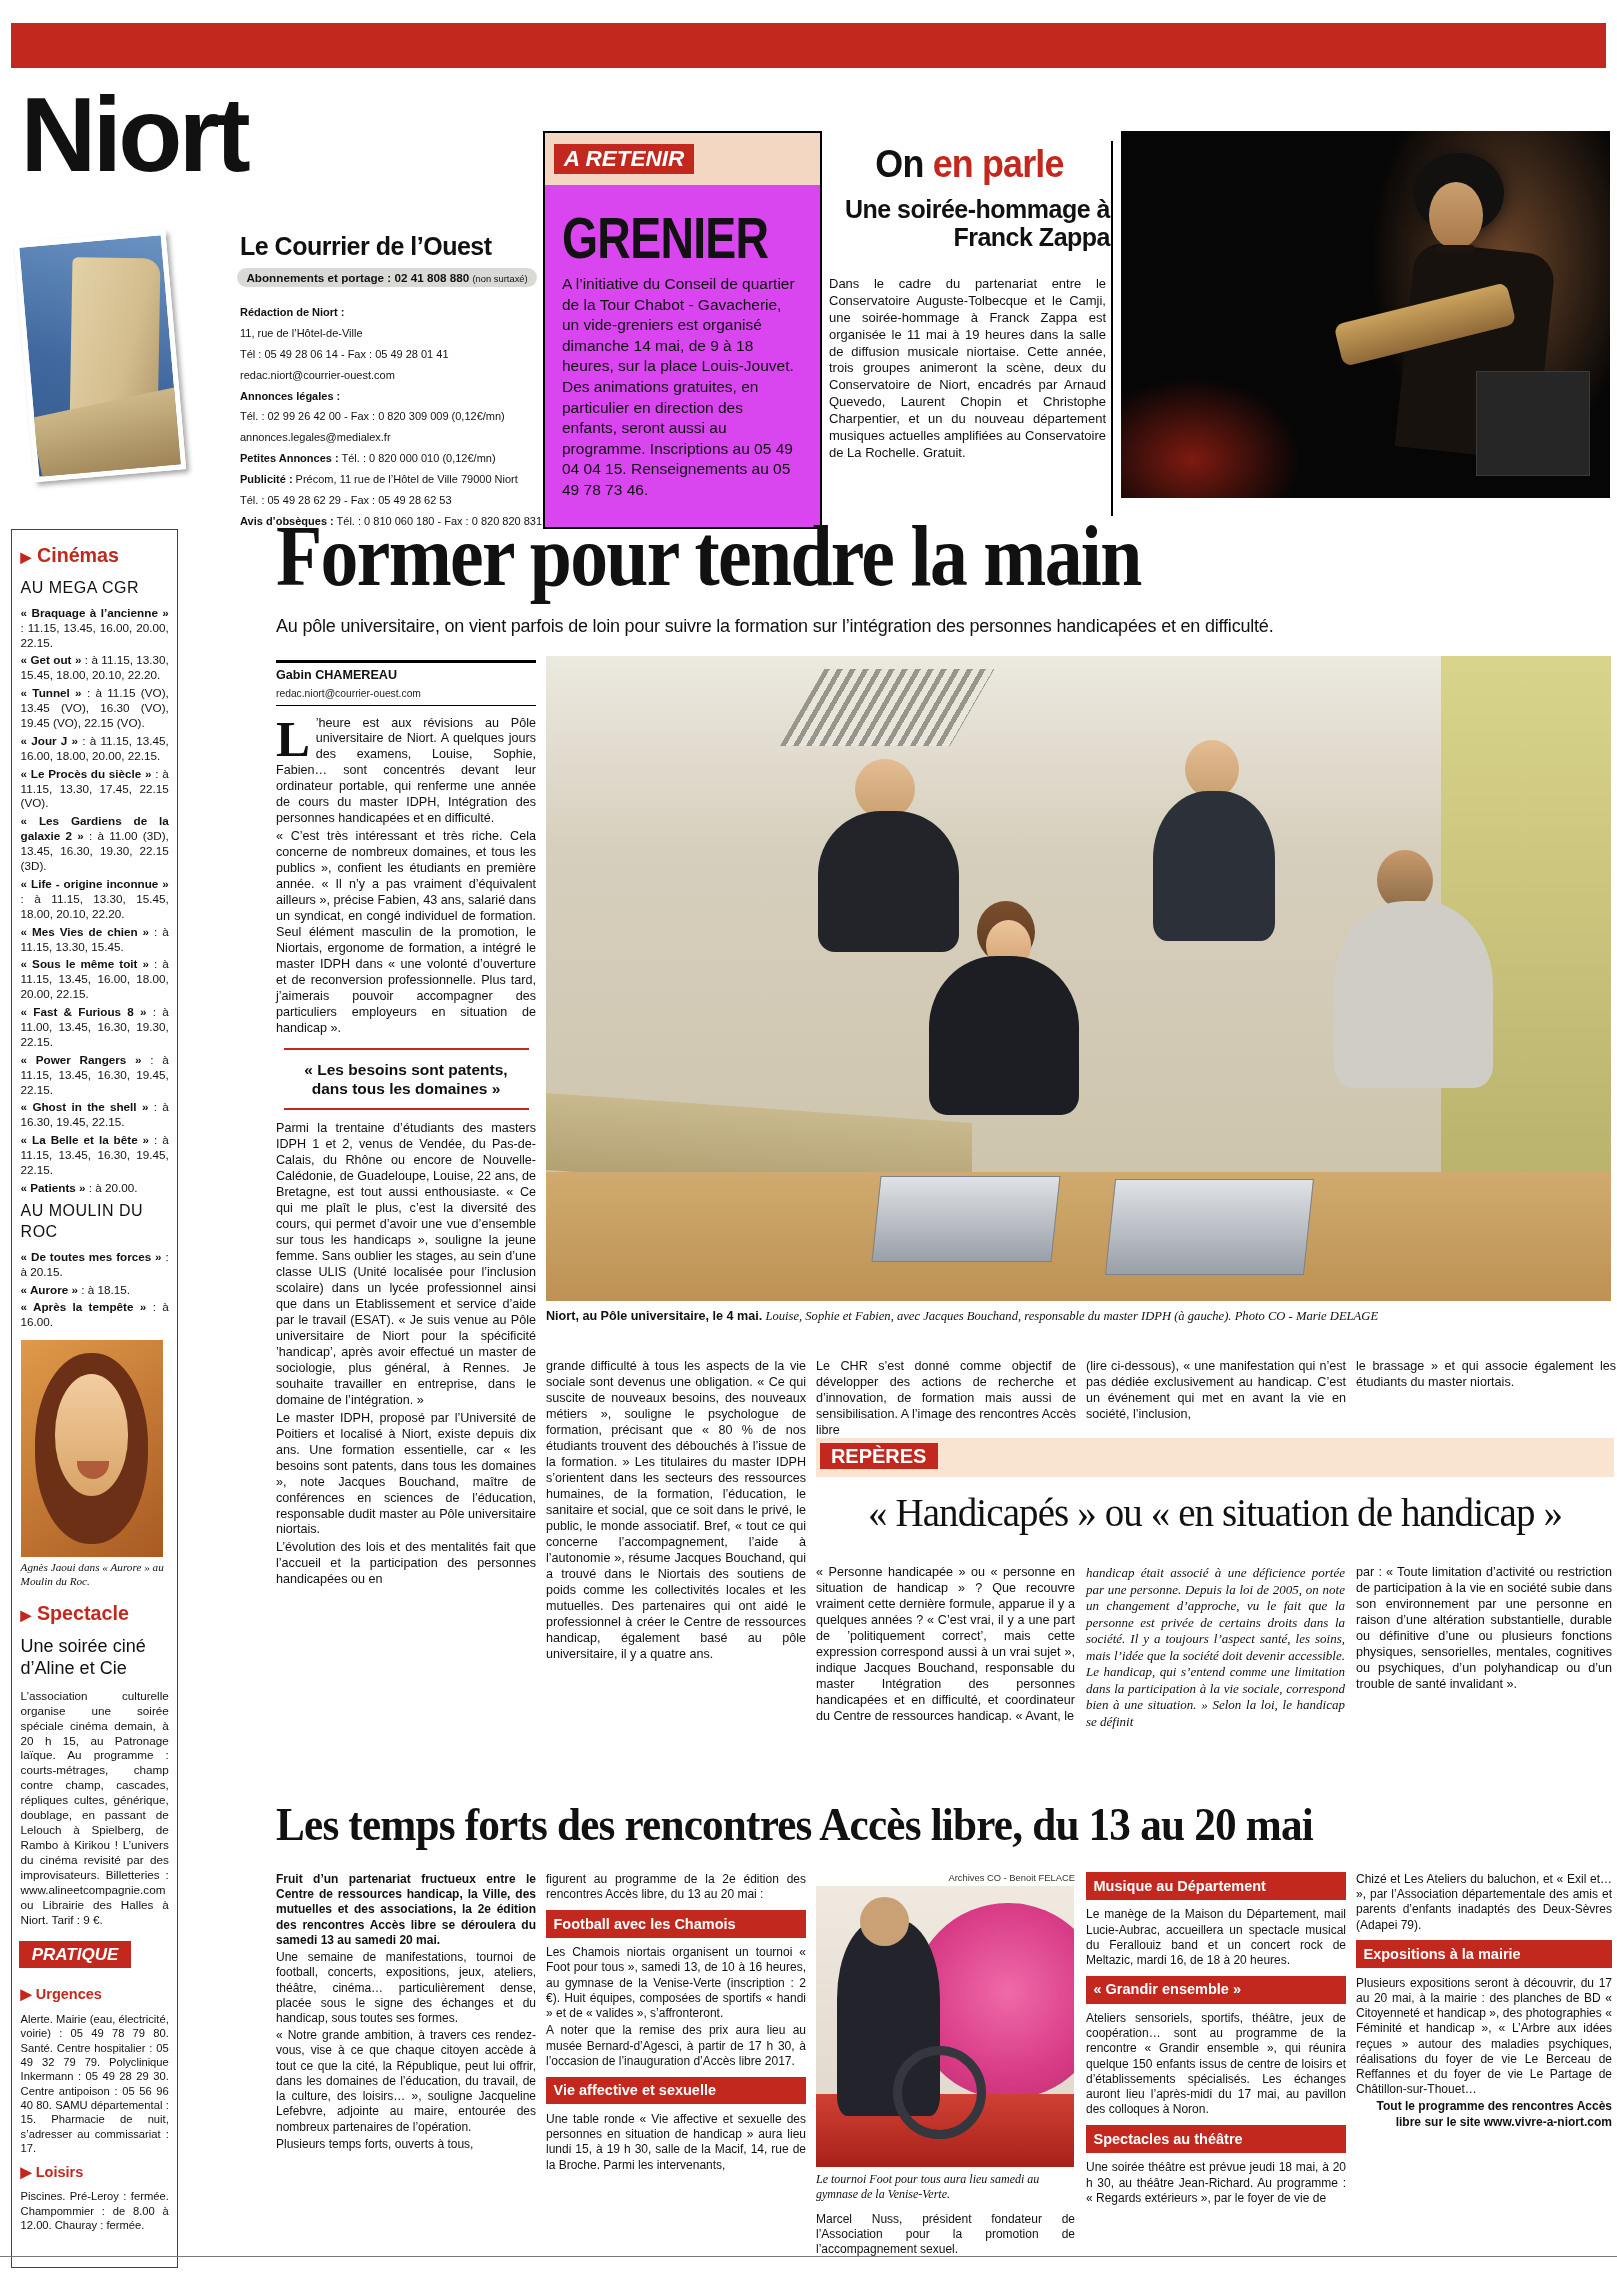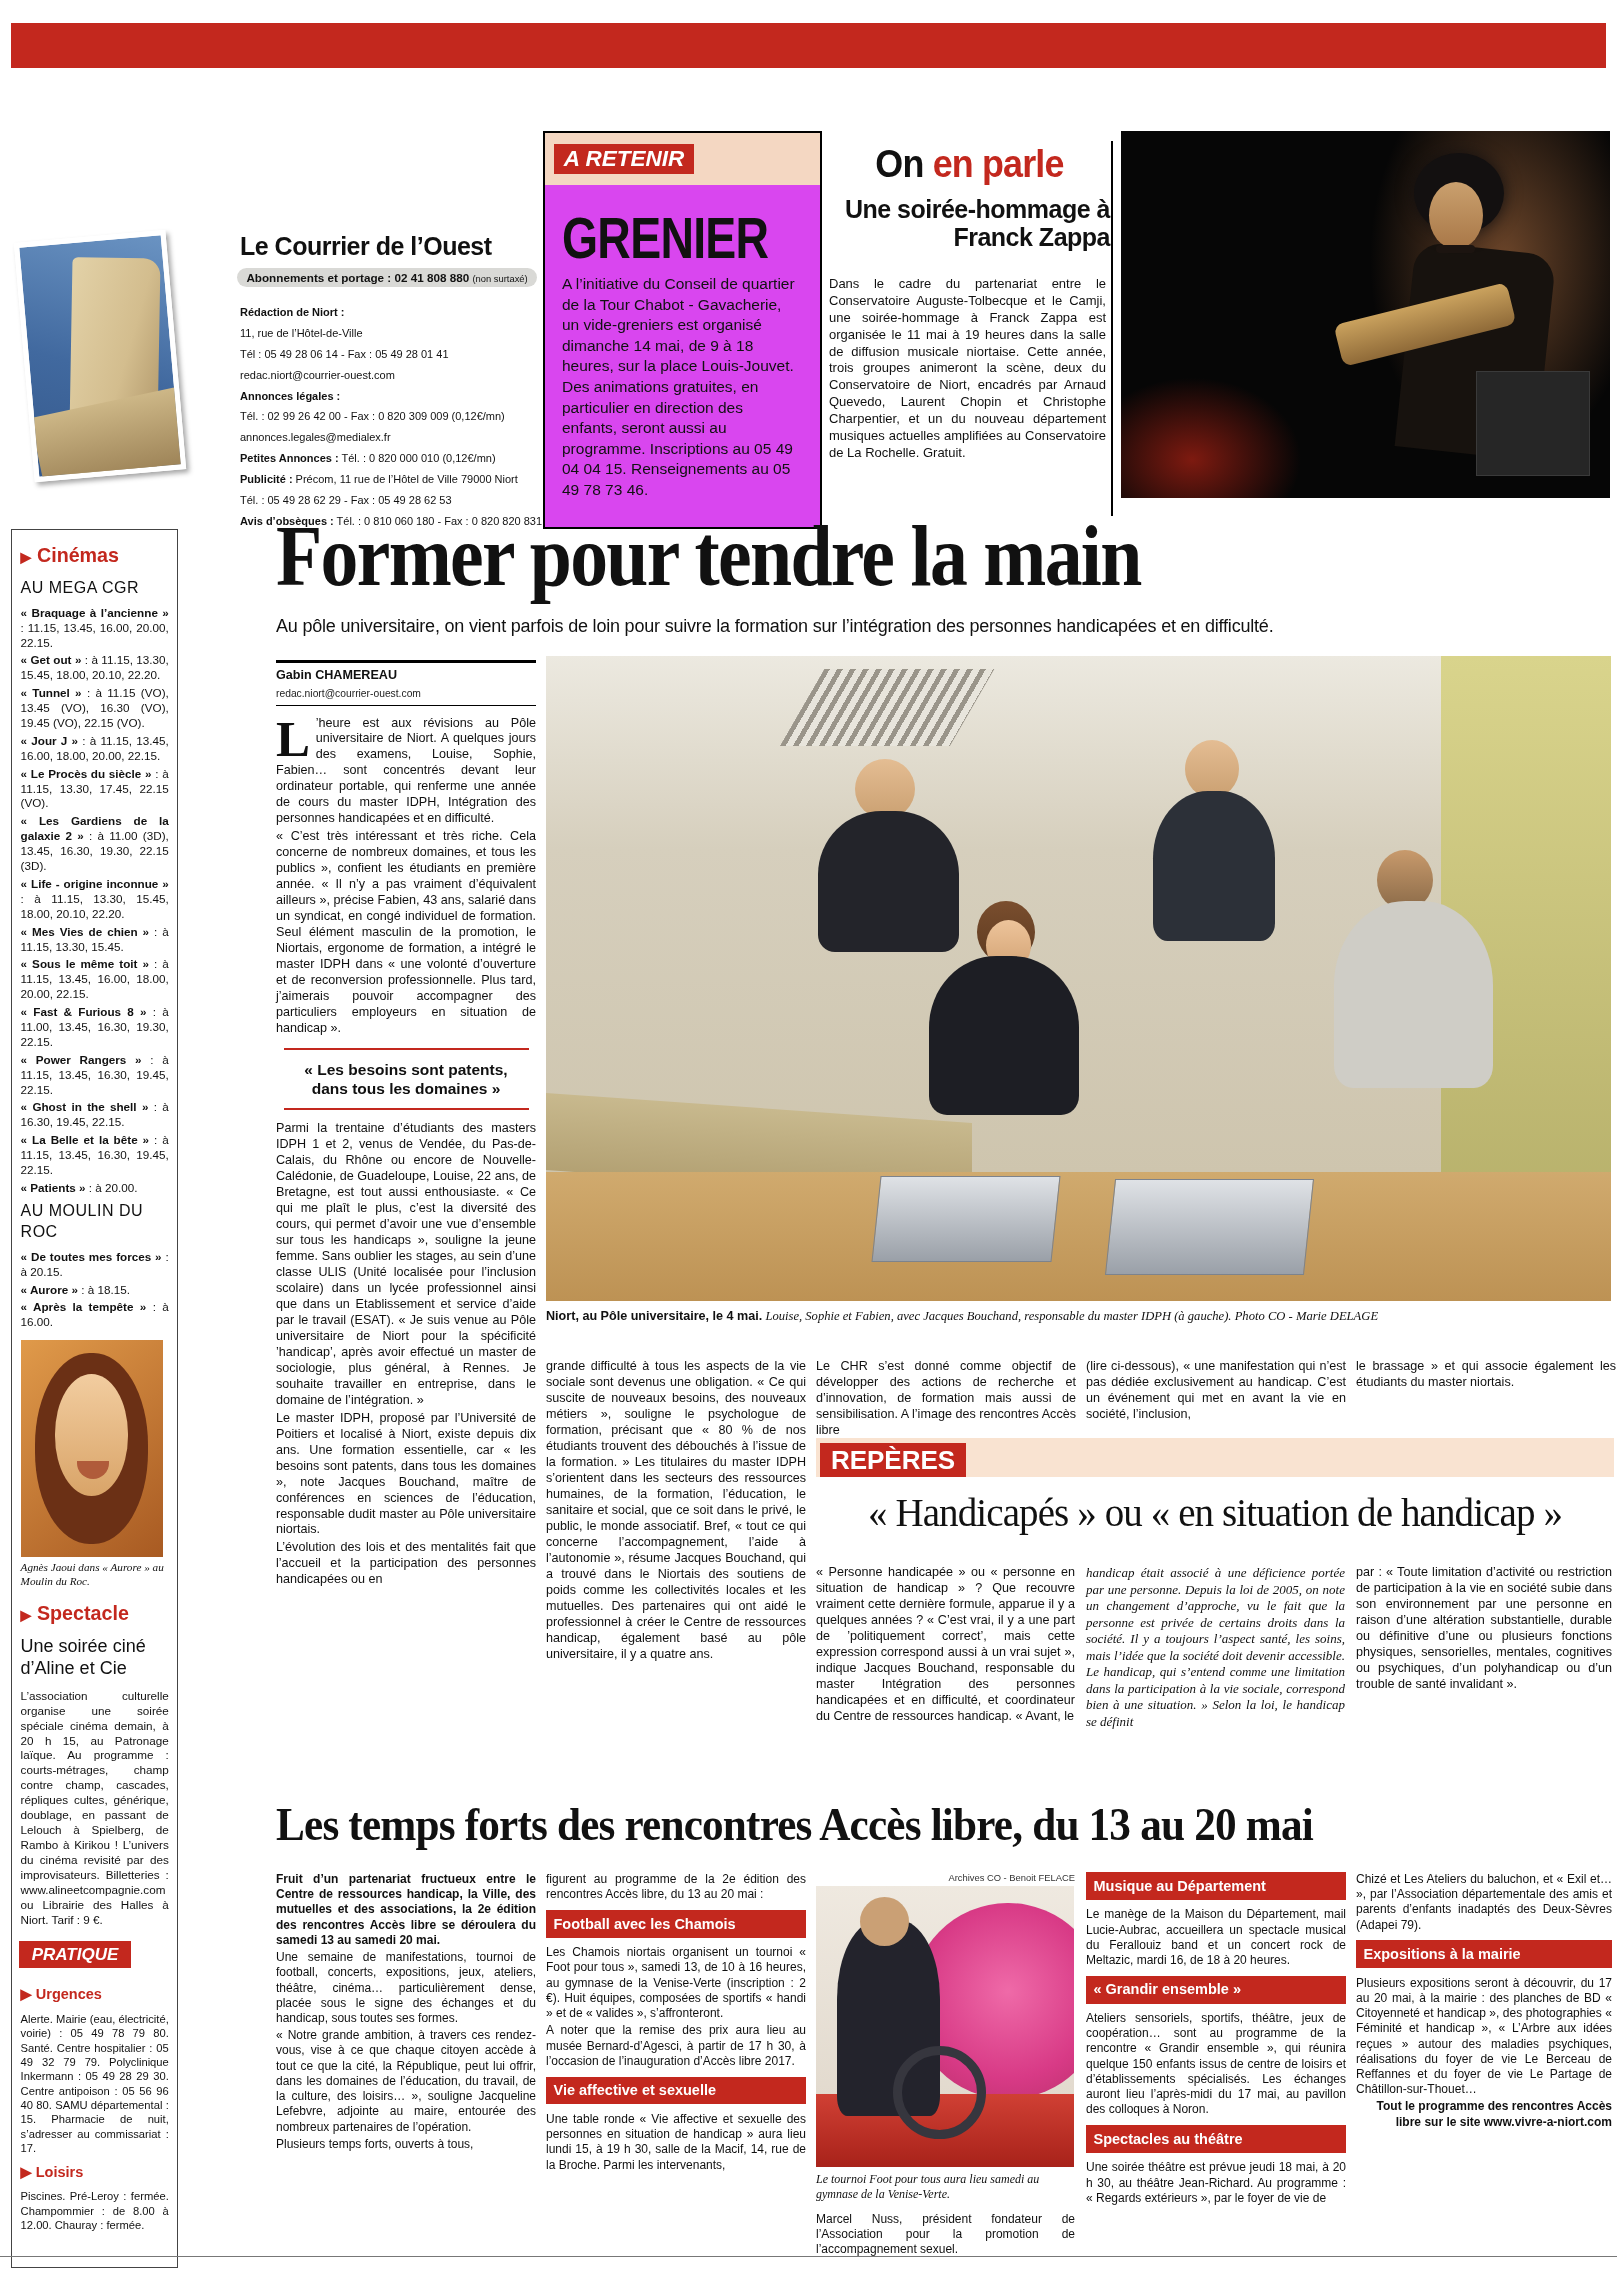--- a/index.html
+++ b/index.html
@@ -97,21 +97,21 @@
   .mp-p4h{left:78%;top:30%;width:56px;height:60px;background:linear-gradient(#c89a6c,#8a6a48);}
   .mp-p4t{left:74%;top:38%;width:159px;height:187px;background:#cfcdc6;}
   .mp-l1{left:31%;bottom:6%;width:178px;height:84px;}
   .mp-l2{left:53%;bottom:4%;width:197px;height:94px;}
   .caption{left:546px;top:1308px;width:1065px;font-size:12.6px;line-height:1.3;}
   .caption .cb{font-weight:bold;}
   .caption .ci{font-style:italic;font-family:"Liberation Serif",serif;}
   
   .reperes-strip{left:816px;top:1438px;width:798px;height:39px;background:var(--peach2);}
   .reperes-label{position:absolute;left:3.7px;top:4.7px;background:var(--red);color:#fff;font-weight:bold;
-                 font-size:26px;padding:1.9px 11.2px;}
+                 font-size:20px;padding:1.9px 11.2px;}
   .reperes-head{left:816px;top:1490px;width:798px;text-align:center;font-size:39px;font-weight:normal;
                 font-family:"Liberation Serif",serif;letter-spacing:-0.9px;white-space:nowrap;}
   
   .tf-head{left:276px;top:1797px;font-size:47px;font-weight:bold;letter-spacing:-0.9px;
            transform:scaleX(.92);transform-origin:left top;white-space:nowrap;}
   .subhead{background:var(--red);color:#fff;font-weight:bold;font-size:14.5px;padding:4.7px 7.5px;margin:7.5px 0;}
   .tf-credit{font-size:9.4px;color:#333;text-align:right;margin:0 0 1.9px 0;}
   .tf-photo{position:relative;width:258px;height:281px;overflow:hidden;background:linear-gradient(#efe9e0,#ded5c8);}
   .tp-mag{position:absolute;right:-12%;top:6%;width:75%;height:70%;border-radius:50%;
           background:radial-gradient(circle at 50% 45%,#ef6aa8,#d83a86 60%,#b52f67);}
@@ -124,20 +124,21 @@
   .footer-rule{left:0;right:0;top:2256px;height:0.9px;background:#777;}
   .footer-date{left:0;right:0;top:2264px;text-align:left;font-size:14px;letter-spacing:0.5px;margin-top:40px;}
 </style>
 </head>
 <body>
 
 <div class="page">
 
   <div class="abs topbar"></div>
 
+  <div class="abs city">Niort</div>
 
   <div class="abs tower">
     <div class="tower-sky"></div>
     <div class="tower-wall"></div>
     <div class="tower-base"></div>
   </div>
 
   <div class="abs paper-name">Le Courrier de l’Ouest</div>
   <div class="abs sub-pill">
     <span>Abonnements et portage : 02 41 808 880</span>

